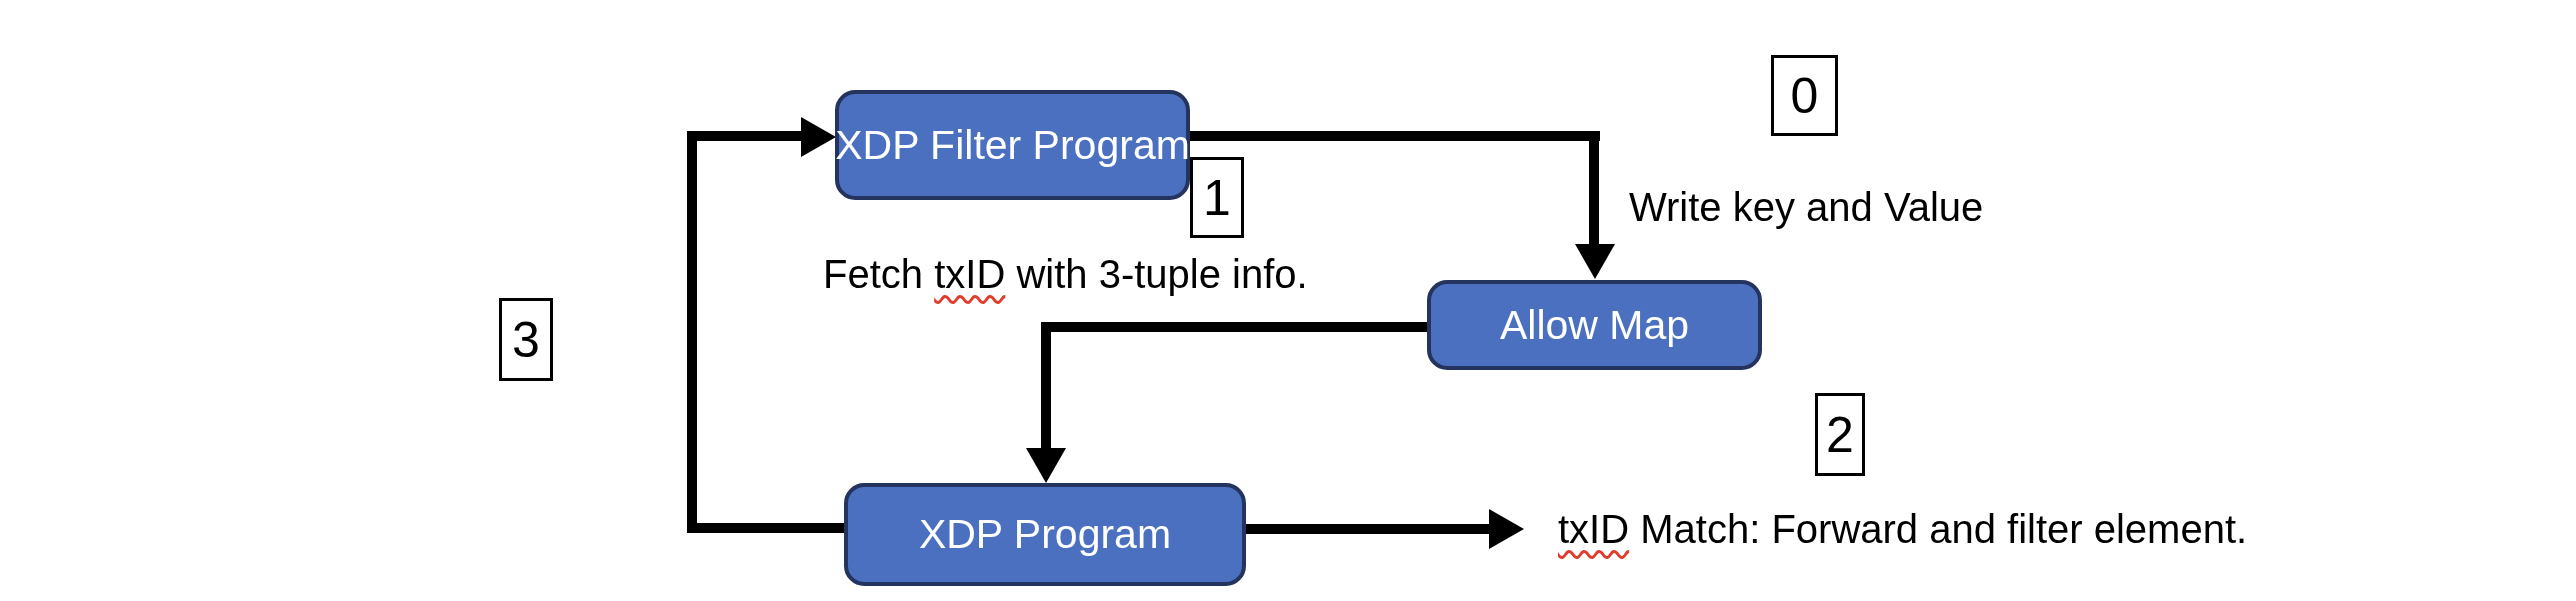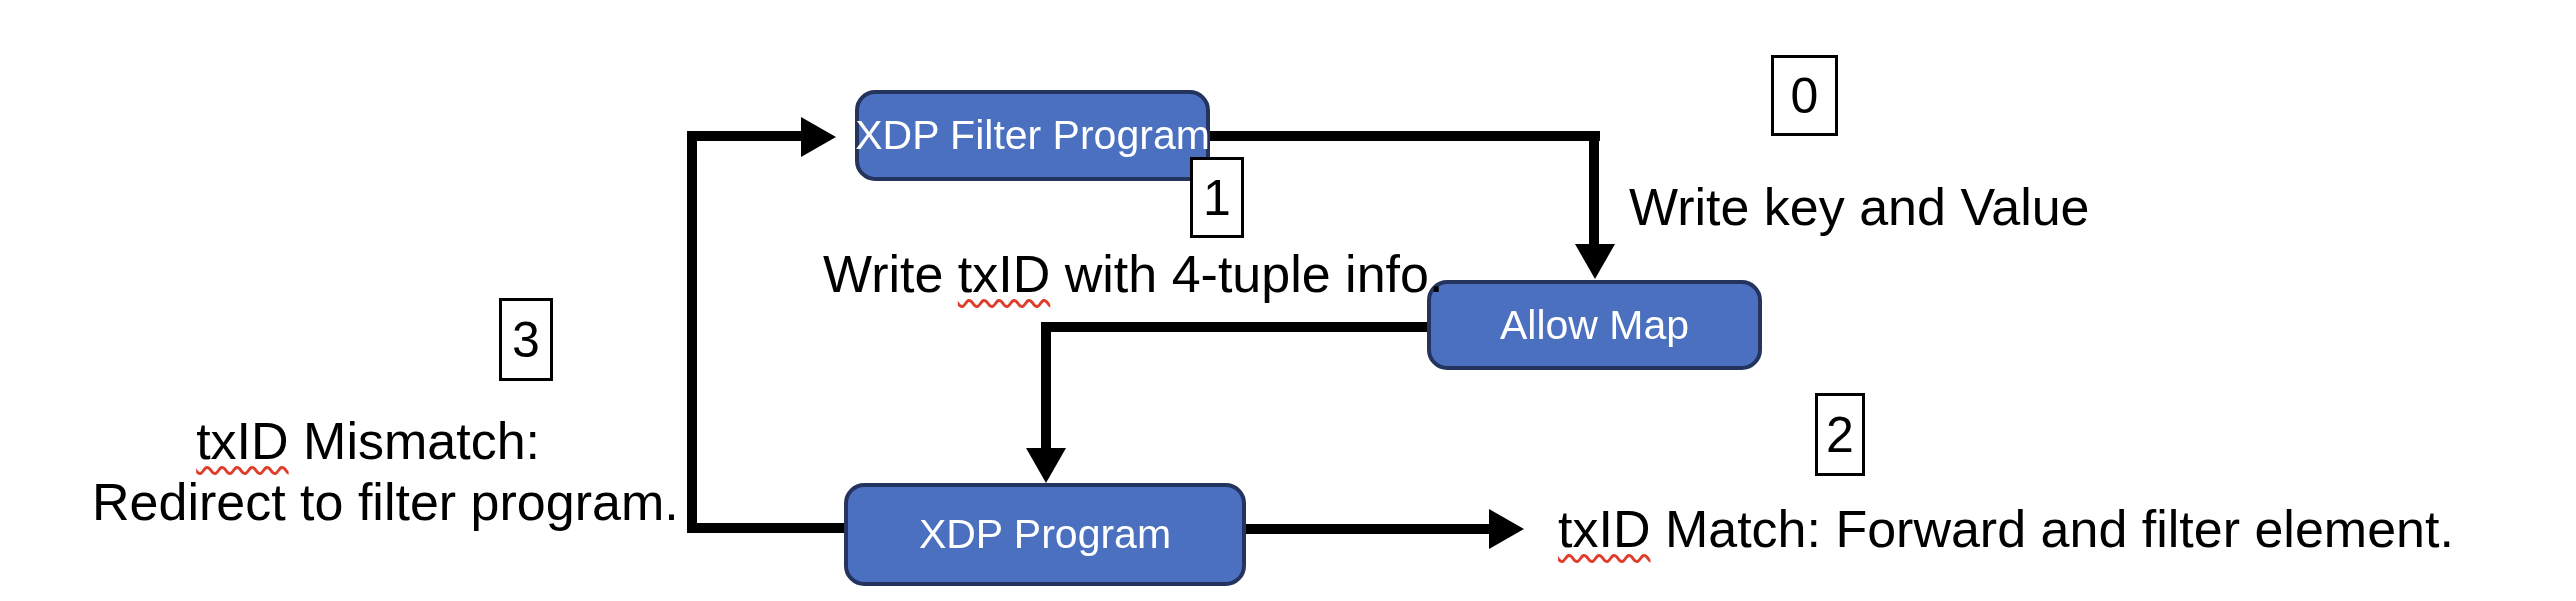--- a/index.html
+++ b/index.html
@@ -31,21 +31,21 @@
     border:4.6px solid var(--node-border);
     border-radius:20.3px;
     color:var(--node-text);
     display:flex;
     align-items:center;
     justify-content:center;
     font-size:41px;
     box-sizing:border-box;
     white-space:nowrap;
   }
-  .node-filter{left:855px;top:90px;width:355px;height:91px;}
+  .node-filter{left:835px;top:90px;width:355px;height:110px;}
   .node-allow{left:1427px;top:280px;width:335px;height:90px;text-align:right;}
   .node-xdp{left:844px;top:483px;width:402px;height:103px;}
 
   .badge{
     position:absolute;
     background:var(--badge-bg);
     border:3.7px solid var(--badge-border);
     color:var(--text-color);
     display:flex;
     align-items:center;
@@ -54,21 +54,21 @@
     box-sizing:border-box;
   }
   .badge-0{left:1771px;top:55px;width:67px;height:81px;}
   .badge-1{left:1190px;top:157px;width:54px;height:81px;}
   .badge-2{left:1815px;top:393px;width:50px;height:83px;}
   .badge-3{left:499px;top:298px;width:54px;height:83px;}
 
   .annotation{
     position:absolute;
     color:var(--text-color);
-    font-size:52px;
+    font-size:40px;
     line-height:57px;
     white-space:nowrap;
   }
   .ann-write{left:1629px;top:179px;}
   .ann-fetch{left:823px;top:246px;}
   .ann-match{left:1558px;top:501px;}
   .ann-mismatch{left:92px;top:411px;width:448px;text-align:right;line-height:61px;}
 
   .squiggle{
     text-decoration-line:underline;
@@ -156,26 +156,22 @@
   </div>
   <div class="badge badge-3">
     <span>3</span>
   </div>
 
   <div class="annotation ann-write">
     <span>Write key and Value</span>
   </div>
 
   <div class="annotation ann-fetch">
-    <span>Write </span><span class="squiggle">txID</span><span> with 4-tuple info.</span>
+    <span>Fetch </span><span class="squiggle">txID</span><span> with 3-tuple info.</span>
   </div>
 
   <div class="annotation ann-match">
     <span class="squiggle">txID</span><span> Match: Forward and filter element.</span>
   </div>
 
-  <div class="annotation ann-mismatch">
-    <div><span class="squiggle">txID</span><span> Mismatch:</span></div>
-    <div><span>Redirect to filter program.</span></div>
-  </div>
 
 </div>
 
 
 </body></html>

